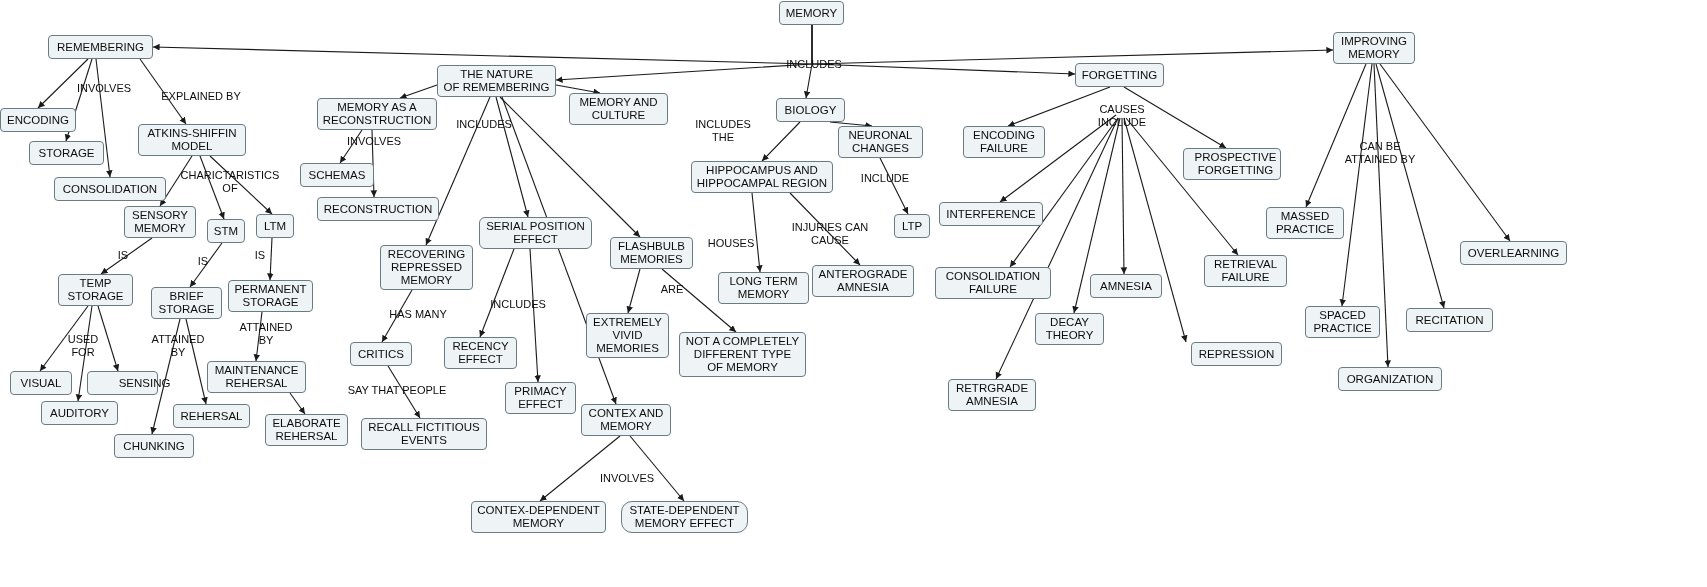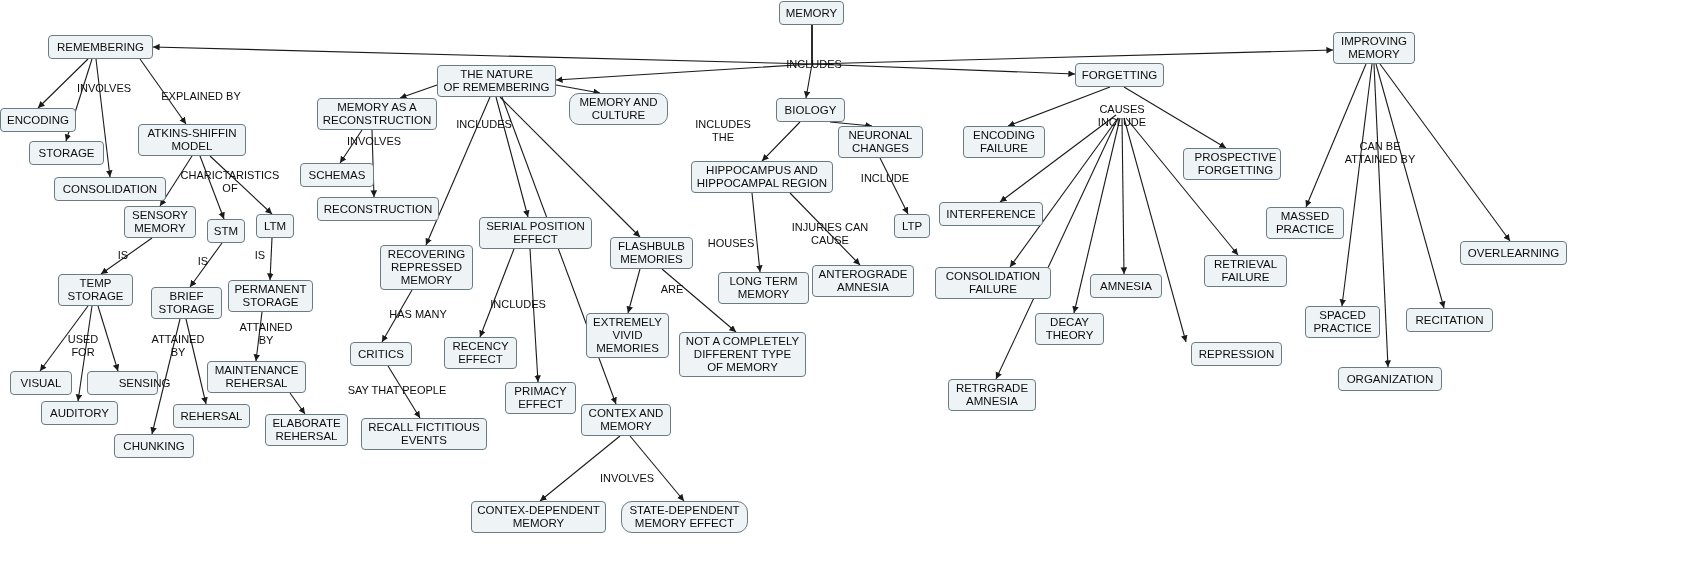--- a/index.html
+++ b/index.html
@@ -124,21 +124,21 @@
       <div class="node" style="left: 779px; top: 1px; width: 65px; height: 24px;">MEMORY</div>
       <div class="node" style="left: 48px; top: 35px; width: 105px; height: 24px;">REMEMBERING</div>
       <div class="node" style="left: 1333px; top: 32px; width: 82px; height: 32px;">IMPROVING
 MEMORY</div>
       <div class="node" style="left: 1075px; top: 63px; width: 89px; height: 24px;">FORGETTING</div>
       <div class="node" style="left: 437px; top: 65px; width: 119px; height: 32px;">THE NATURE
 OF REMEMBERING</div>
       <div class="node" style="left: 0px; top: 108px; width: 76px; height: 24px;">ENCODING</div>
       <div class="node" style="left: 317px; top: 98px; width: 120px; height: 32px;">MEMORY AS A
 RECONSTRUCTION</div>
-      <div class="node" style="left: 569px; top: 93px; width: 99px; height: 32px; border-radius: 10px;">MEMORY AND
+      <div class="node" style="left: 569px; top: 93px; width: 99px; height: 32px;">MEMORY AND
 CULTURE</div>
       <div class="node" style="left: 776px; top: 98px; width: 69px; height: 24px;">BIOLOGY</div>
       <div class="node" style="left: 838px; top: 126px; width: 85px; height: 32px;">NEURONAL
 CHANGES</div>
       <div class="node" style="left: 963px; top: 126px; width: 82px; height: 32px;">ENCODING
 FAILURE</div>
       <div class="node" style="left: 1183px; top: 148px; width: 98px; height: 32px; padding-left: 11px;">PROSPECTIVE
 FORGETTING</div>
       <div class="node" style="left: 138px; top: 124px; width: 108px; height: 32px;">ATKINS-SHIFFIN
 MODEL</div>
@@ -148,21 +148,21 @@
 HIPPOCAMPAL REGION</div>
       <div class="node" style="left: 54px; top: 177px; width: 112px; height: 24px;">CONSOLIDATION</div>
       <div class="node" style="left: 939px; top: 202px; width: 104px; height: 24px; text-align: right;">INTERFERENCE</div>
       <div class="node" style="left: 317px; top: 197px; width: 122px; height: 24px;">RECONSTRUCTION</div>
       <div class="node" style="left: 124px; top: 206px; width: 72px; height: 32px;">SENSORY
 MEMORY</div>
       <div class="node" style="left: 207px; top: 219px; width: 38px; height: 24px;">STM</div>
       <div class="node" style="left: 256px; top: 214px; width: 38px; height: 24px;">LTM</div>
       <div class="node" style="left: 1266px; top: 207px; width: 78px; height: 32px;">MASSED
 PRACTICE</div>
-      <div class="node" style="left: 479px; top: 217px; width: 113px; height: 32px;">SERIAL POSITION
+      <div class="node" style="left: 479px; top: 217px; width: 113px; height: 32px; border-radius: 6px;">SERIAL POSITION
 EFFECT</div>
       <div class="node" style="left: 610px; top: 237px; width: 83px; height: 32px;">FLASHBULB
 MEMORIES</div>
       <div class="node" style="left: 894px; top: 214px; width: 36px; height: 24px;">LTP</div>
       <div class="node" style="left: 1460px; top: 241px; width: 107px; height: 24px;">OVERLEARNING</div>
       <div class="node" style="left: 380px; top: 245px; width: 93px; height: 45px;">RECOVERING
 REPRESSED
 MEMORY</div>
       <div class="node" style="left: 935px; top: 267px; width: 116px; height: 32px;">CONSOLIDATION
 FAILURE</div>

